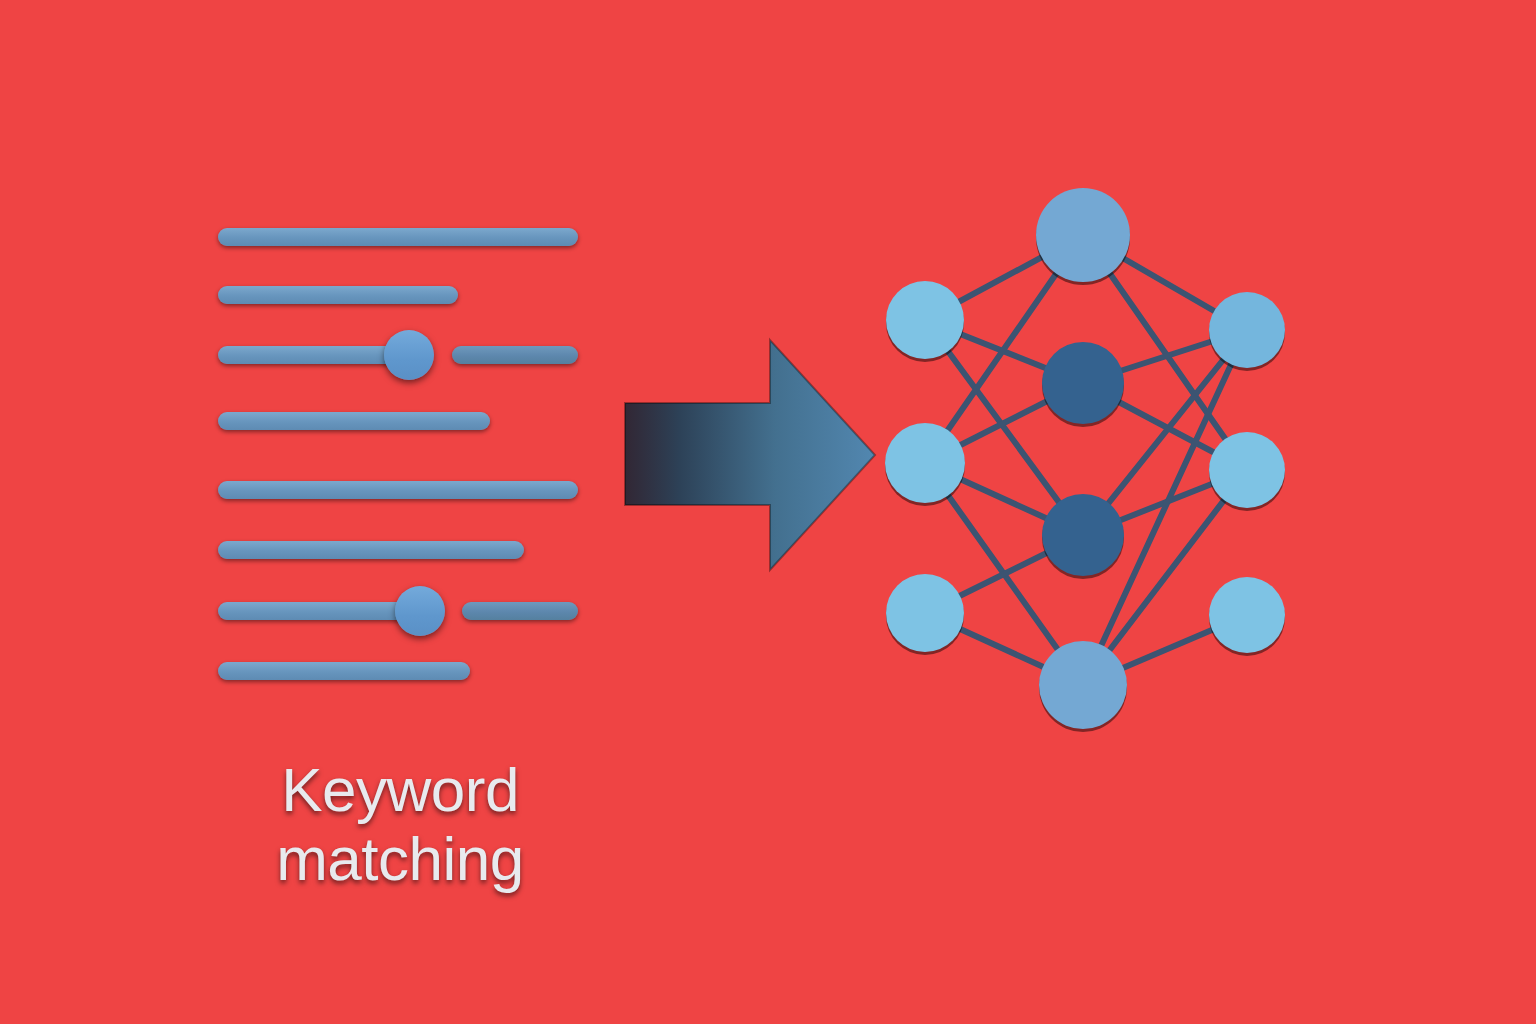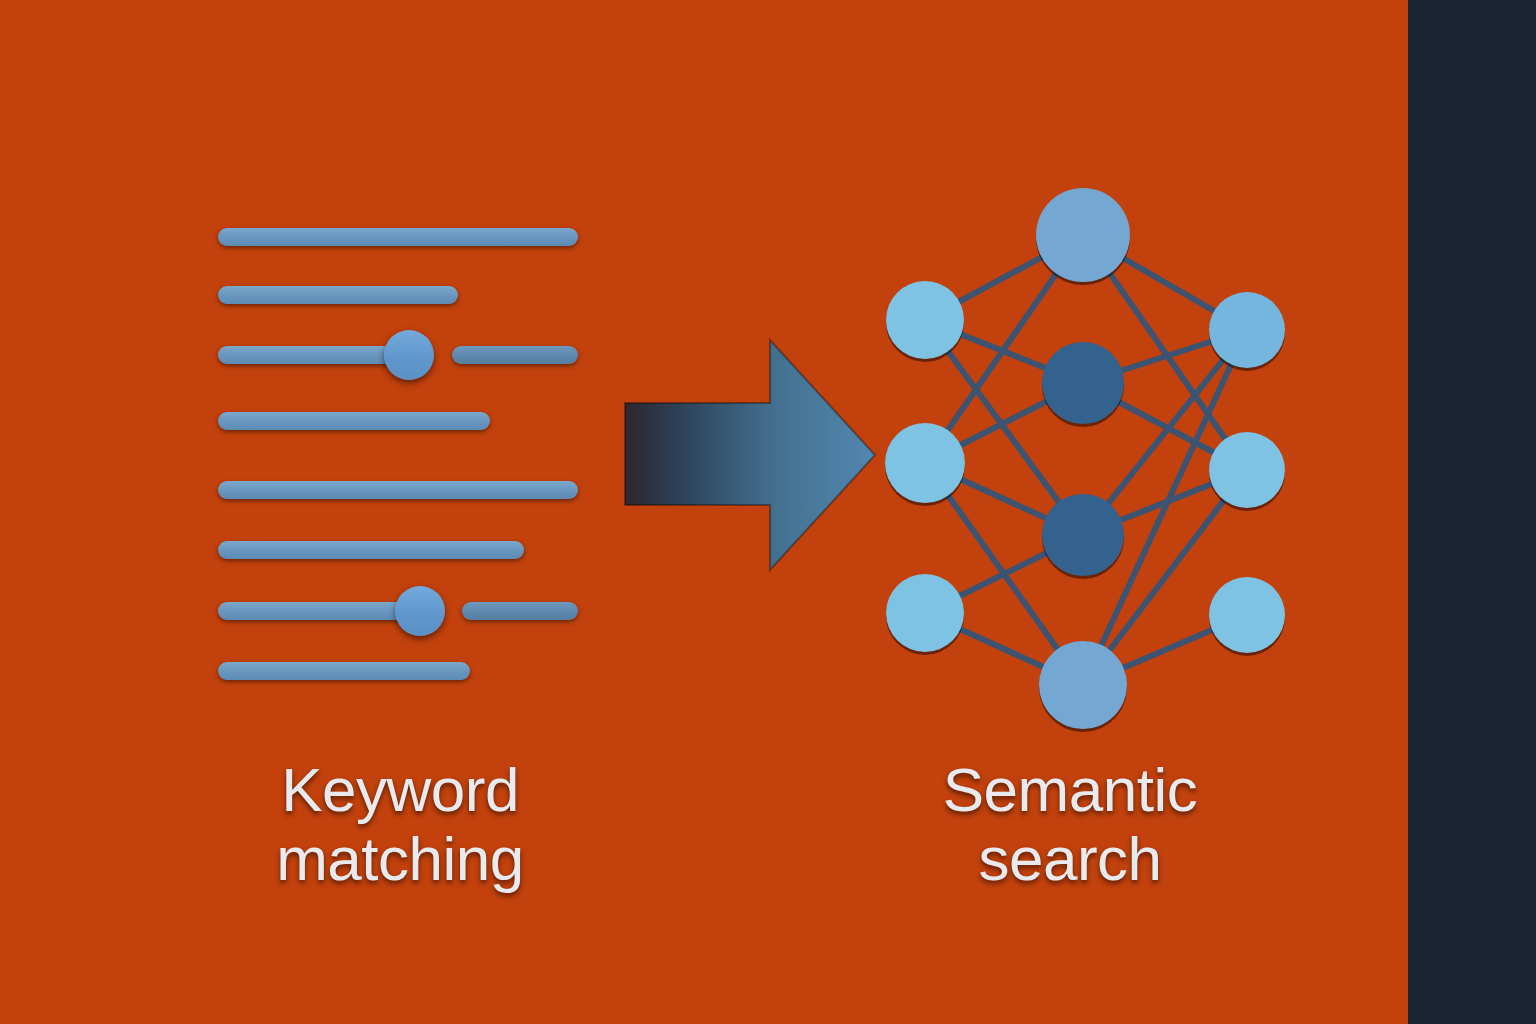--- a/index.html
+++ b/index.html
@@ -6,23 +6,23 @@
   html, body {
     margin: 0;
     padding: 0;
     background: #1d2433;
   }
   body {
     font-family: "Liberation Sans", sans-serif;
   }
   #stage {
     position: relative;
-    width: 1408px;
+    width: 1536px;
     height: 1024px;
-    background: #c2410c;
+    background: #ef4444;
     overflow: hidden;
   }
   
   #keyword-panel {
     position: absolute;
     left: 0;
     top: 0;
     width: 640px;
     height: 760px;
   }
@@ -153,16 +153,14 @@
         <circle cx="397" cy="313" r="38" fill="rgba(0,0,0,0.45)"></circle>
         <circle cx="397" cy="310" r="38" fill="#7ec3e4"></circle>
         <circle cx="397" cy="458" r="38" fill="rgba(0,0,0,0.45)"></circle>
         <circle cx="397" cy="455" r="38" fill="#7ec3e4"></circle>
       </g>
   </svg>
 
   <div class="caption" id="caption-left">Keyword
 matching</div>
 
-  <div class="caption" id="caption-right">Semantic
-search</div>
 
 </div>
 
 </body></html>

